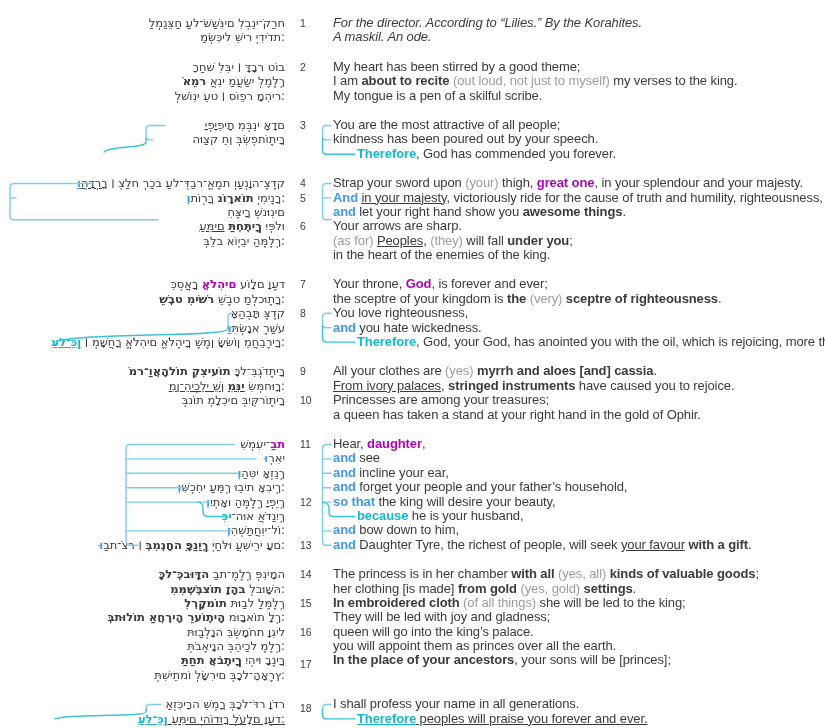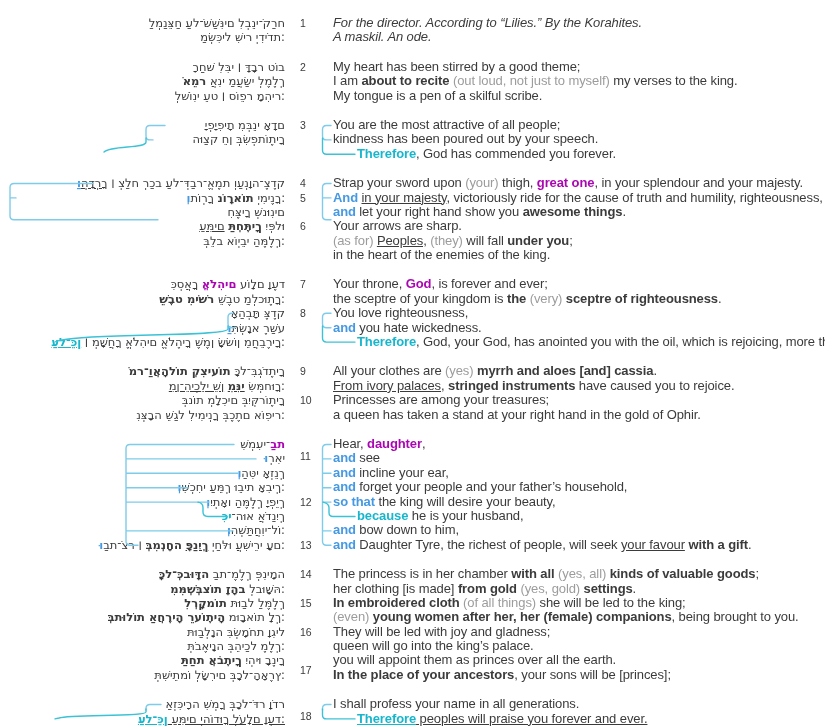--- a/index.html
+++ b/index.html
@@ -140,21 +140,20 @@
           <path d="M13 36.3 H8.5 Q4.5 36.3 4.5 40.3 V46.7 Q4.5 50.7 8.5 50.7 H13" fill="none" stroke="#7ecbea" stroke-width="1.4" stroke-linecap="round"></path>
           <path d="M4.5 49 V61.1 Q4.5 65.1 8.5 65.1 H37" fill="none" stroke="#3cc2d6" stroke-width="1.4" stroke-linecap="round"></path>
         </svg>
       </div>
     </div>
     <div class="stanza">
       <div class="cell heb-cell">
         <div class="line he"><span class="sg-b">מֹר־וַאֲהָלוֹת קְצִיעוֹת</span><span class="sg-n"> כָּל־בִּגְדֹתֶיךָ</span></div>
         <div class="line he"><span class="sg-u">מִן־הֵיכְלֵי שֵׁן</span><span class="sg-n"> </span><span class="sg-ub">מִנִּי</span><span class="sg-n"> שִׂמְּחוּךָ:</span></div>
         <div class="line he"><span class="sg-n">בְּנוֹת מְלָכִים בְּיִקְּרוֹתֶיךָ</span></div>
-        <div class="line he"><span class="sg-n">נִצְּבָה שֵׁגַל לִימִינְךָ בְּכֶתֶם אוֹפִיר:</span></div>
       </div>
       <div class="cell num-cell">
         <div class="vnum" style="top: 0px;">9</div>
         <div class="vnum" style="top: 28.8px;">10</div>
       </div>
       <div class="cell en-cell">
         <div class="line en"><span class="sg-n">All your clothes are </span><span class="sg-g">(yes)</span><span class="sg-n"> </span><span class="sg-b">myrrh and aloes [and] cassia</span><span class="sg-n">.</span></div>
         <div class="line en"><span class="sg-u">From ivory palaces</span><span class="sg-n">, </span><span class="sg-b">stringed instruments</span><span class="sg-n"> have caused you to rejoice.</span></div>
         <div class="line en"><span class="sg-n">Princesses are among your treasures;</span></div>
         <div class="line en"><span class="sg-n">a queen has taken a stand at your right hand in the gold of Ophir.</span></div>
@@ -169,21 +168,21 @@
         <div class="line he"><span class="sg-bl">וְ</span><span class="sg-n">יִתְאָו הַמֶּלֶךְ יָפְיֵךְ</span></div>
         <div class="line he"><span class="sg-cy">כִּי</span><span class="sg-n">־הוּא אֲדֹנַיִךְ</span></div>
         <div class="line he"><span class="sg-bl">וְ</span><span class="sg-n">הִשְׁתַּחֲוִי־לוֹ:</span></div>
         <div class="line he"><span class="sg-bl">וּ</span><span class="sg-n">בַת־צֹר ׀ </span><span class="sg-b">בְּמִנְחָה</span><span class="sg-n"> </span><span class="sg-ub">פָּנַיִךְ</span><span class="sg-n"> יְחַלּוּ עֲשִׁירֵי עָם:</span></div>
         <svg class="bracket" width="285" height="115.2" viewBox="0 0 285 115.2">
           <path d="M234 7.5 H130 Q126 7.5 126 11.5 V104.3 Q126 108.3 130 108.3 H138 M126 21.9 H256 M126 36.3 H238 M126 50.7 H188 M126 65.1 H209 M126 93.9 H233" fill="none" stroke="#7ecbea" stroke-width="1.4" stroke-linecap="round"></path>
           <path d="M198 65.1 Q203 66 203 70.5 V75 Q203 79.5 208 79.5 H227" fill="none" stroke="#3cc2d6" stroke-width="1.4" stroke-linecap="round"></path>
         </svg>
       </div>
       <div class="cell num-cell">
-        <div class="vnum" style="top: 12px;">11</div>
+        <div class="vnum" style="top: 0px;">11</div>
         <div class="vnum" style="top: 57.6px;">12</div>
         <div class="vnum" style="top: 100.8px;">13</div>
       </div>
       <div class="cell en-cell">
         <div class="line en"><span class="sg-n">Hear, </span><span class="sg-mg">daughter</span><span class="sg-n">,</span></div>
         <div class="line en"><span class="sg-bl">and</span><span class="sg-n"> see</span></div>
         <div class="line en"><span class="sg-bl">and</span><span class="sg-n"> incline your ear,</span></div>
         <div class="line en"><span class="sg-bl">and</span><span class="sg-n"> forget your people and your father’s household,</span></div>
         <div class="line en"><span class="sg-bl">so that</span><span class="sg-n"> the king will desire your beauty,</span></div>
         <div class="line en ind"><span class="sg-cy">because</span><span class="sg-n"> he is your husband,</span></div>
@@ -203,44 +202,43 @@
         <div class="line he"><span class="sg-b">בְּתוּלוֹת אַחֲרֶיהָ רֵעוֹתֶיהָ</span><span class="sg-n"> מוּבָאוֹת לָךְ:</span></div>
         <div class="line he"><span class="sg-n">תּוּבַלְנָה בִּשְׂמָחֹת וָגִיל</span></div>
         <div class="line he"><span class="sg-n">תְּבֹאֶינָה בְּהֵיכַל מֶלֶךְ:</span></div>
         <div class="line he"><span class="sg-b">תַּחַת אֲבֹתֶיךָ</span><span class="sg-n"> יִהְיוּ בָנֶיךָ</span></div>
         <div class="line he"><span class="sg-n">תְּשִׁיתֵמוֹ לְשָׂרִים בְּכָל־הָאָרֶץ:</span></div>
       </div>
       <div class="cell num-cell">
         <div class="vnum" style="top: 0px;">14</div>
         <div class="vnum" style="top: 28.8px;">15</div>
         <div class="vnum" style="top: 57.6px;">16</div>
-        <div class="vnum" style="top: 96px;">17</div>
+        <div class="vnum" style="top: 90px;">17</div>
       </div>
       <div class="cell en-cell">
         <div class="line en"><span class="sg-n">The princess is in her chamber </span><span class="sg-b">with all</span><span class="sg-n"> </span><span class="sg-g">(yes, all)</span><span class="sg-n"> </span><span class="sg-b">kinds of valuable goods</span><span class="sg-n">;</span></div>
         <div class="line en"><span class="sg-n">her clothing [is made] </span><span class="sg-b">from gold</span><span class="sg-n"> </span><span class="sg-g">(yes, gold)</span><span class="sg-n"> </span><span class="sg-b">settings</span><span class="sg-n">.</span></div>
         <div class="line en"><span class="sg-b">In embroidered cloth</span><span class="sg-n"> </span><span class="sg-g">(of all things)</span><span class="sg-n"> she will be led to the king;</span></div>
-        <div class="line en"><span class="sg-g">(even)</span><span class="sg-n"> </span><span class="sg-b">young women after her, her (female) companions</span><span class="sg-n">, being brought to you.</span></div>
         <div class="line en"><span class="sg-n">They will be led with joy and gladness;</span></div>
         <div class="line en"><span class="sg-n">queen will go into the king’s palace.</span></div>
         <div class="line en"><span class="sg-n">you will appoint them as princes over all the earth.</span></div>
         <div class="line en"><span class="sg-b">In the place of your ancestors</span><span class="sg-n">, your sons will be [princes];</span></div>
       </div>
     </div>
     <div class="stanza">
       <div class="cell heb-cell">
         <div class="line he"><span class="sg-n">אַזְכִּירָה שִׁמְךָ בְּכָל־דֹּר וָדֹר</span></div>
         <div class="line he"><span class="sg-ucy">עַל־כֵּן</span><span class="sg-u"> עַמִּים יְהוֹדוּךָ לְעֹלָם וָעֶד:</span></div>
         <svg class="bracket" width="285" height="28.8" viewBox="0 0 285 28.8">
           <path d="M161 7.5 H150 Q146 7.5 146 11.5 V13" fill="none" stroke="#7ecbea" stroke-width="1.4" stroke-linecap="round"></path>
           <path d="M146 12 V15 C146 20 70 17 59 21 L55 21.9" fill="none" stroke="#3cc2d6" stroke-width="1.4" stroke-linecap="round"></path>
         </svg>
       </div>
       <div class="cell num-cell">
-        <div class="vnum" style="top: 12px;">18</div>
+        <div class="vnum" style="top: 4px;">18</div>
       </div>
       <div class="cell en-cell">
         <div class="line en"><span class="sg-n">I shall profess your name in all generations.</span></div>
         <div class="line en ind"><span class="sg-ucy">Therefore</span><span class="sg-u"> peoples will praise you forever and ever.</span></div>
         <svg class="bracket" width="60" height="28.8" viewBox="0 0 60 28.8">
           <path d="M13 7.5 H8.5 Q4.5 7.5 4.5 11.5 V13" fill="none" stroke="#7ecbea" stroke-width="1.4" stroke-linecap="round"></path>
           <path d="M4.5 12 V17.9 Q4.5 21.9 8.5 21.9 H37" fill="none" stroke="#3cc2d6" stroke-width="1.4" stroke-linecap="round"></path>
         </svg>
       </div>
     </div>

